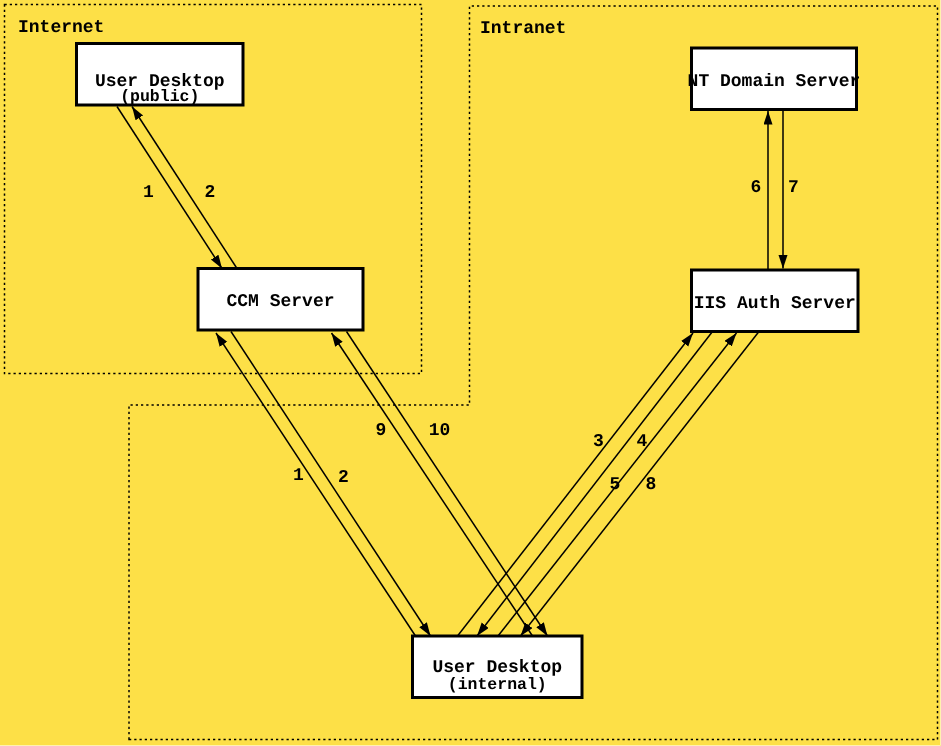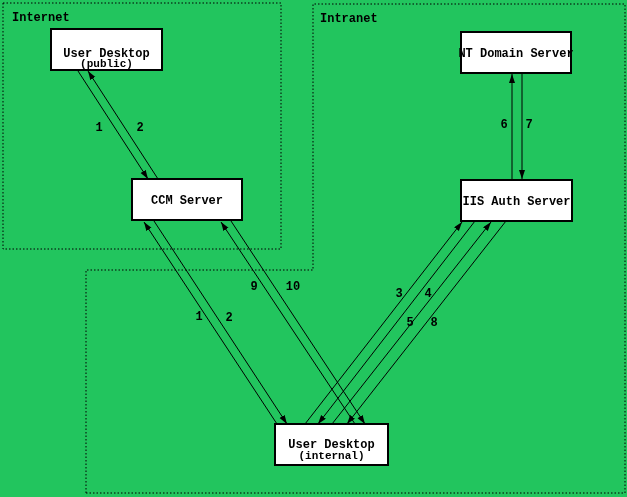--- a/index.html
+++ b/index.html
@@ -1,19 +1,19 @@
 <!DOCTYPE html>
 <html><head>
 <meta charset="utf-8">
 <style>
   html,body{margin:0;padding:0;background:#ffffff;}
   .stage{
     position:relative;
     width:627px;height:497px;
-    background:#22c55e;
+    background:#fde047;
     font-family:"Liberation Mono","DejaVu Sans Mono",monospace;
     overflow:hidden;
   }
   svg{display:block;}
   svg text{
     font-family:"Liberation Mono","DejaVu Sans Mono",monospace;
     font-weight:bold;
     fill:#000000;
   }
   .zone-label{font-size:12px;}

